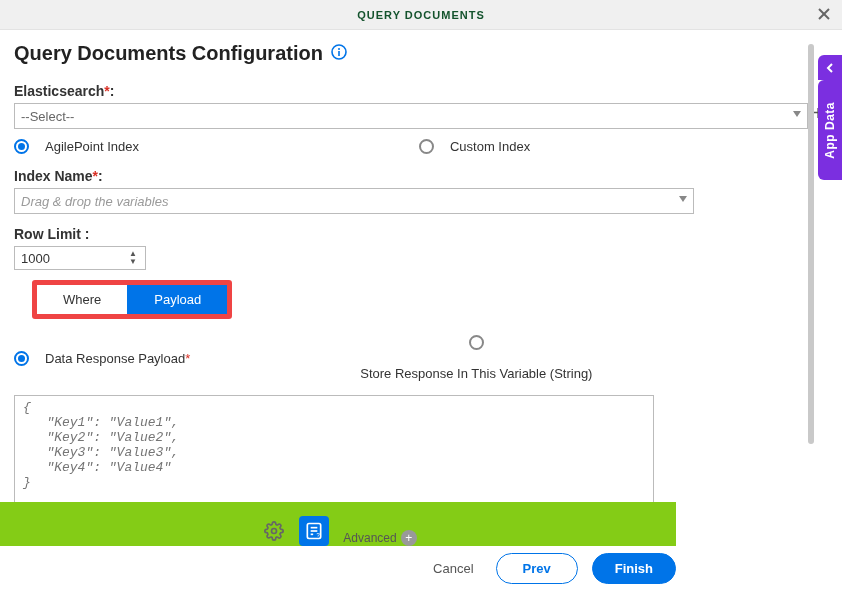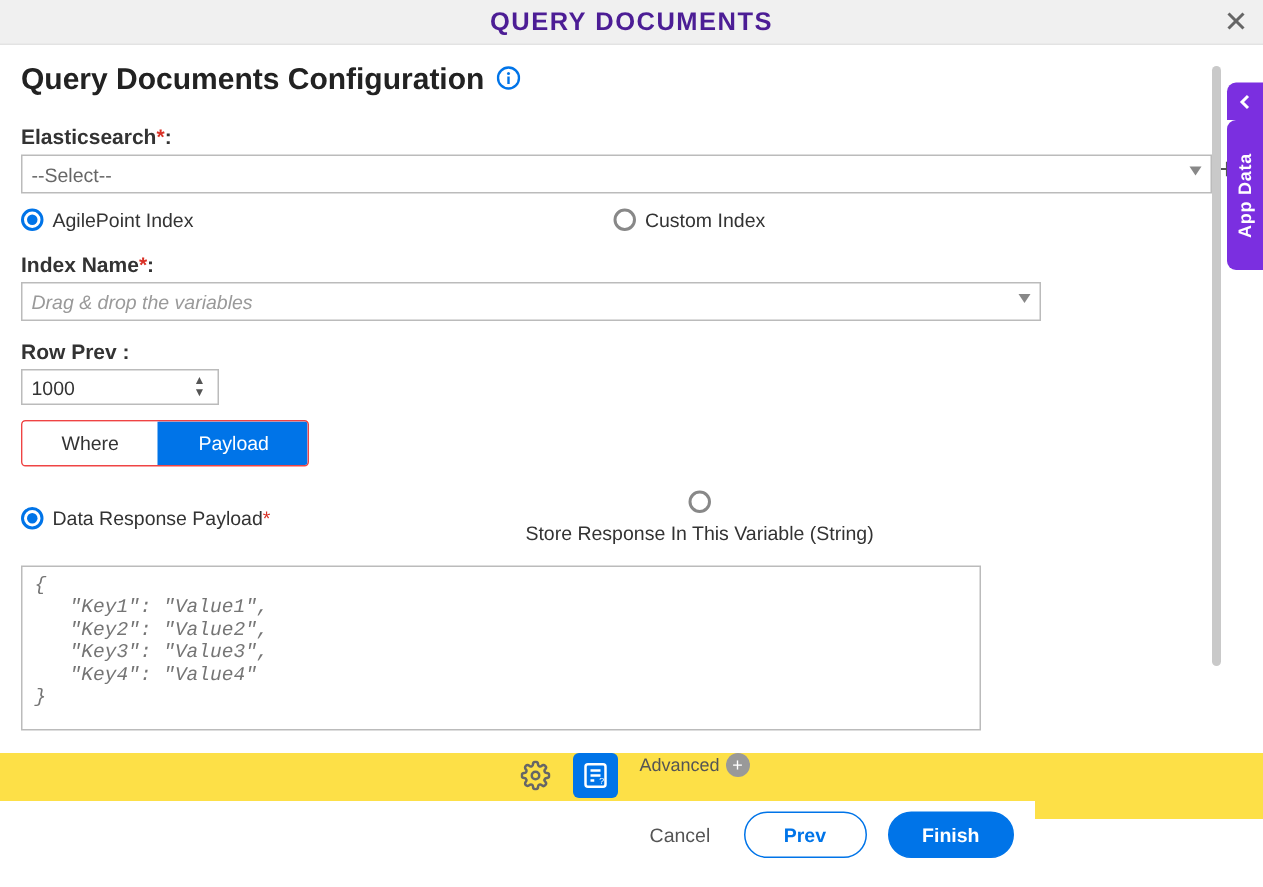--- a/index.html
+++ b/index.html
@@ -1,66 +1,66 @@
 <!DOCTYPE html>
 <html><head>
 <meta charset="utf-8">
 <style>
   * { box-sizing: border-box; }
   html, body { margin: 0; padding: 0; font-family: Arial, Helvetica, sans-serif; font-size: 13px; color: #333; }
   body { width: 842px; height: 591px; position: relative; background: #fff; overflow: hidden; }
 
   .header-bar { height: 30px; background: #f0f0f0; border-bottom: 1px solid #e3e3e3; display: flex; align-items: center; justify-content: center; position: relative; }
-  .header-title { font-size: 17px; font-weight: 600; letter-spacing: 1px; color: #4c1d95; }
+  .header-title { font-size: 11px; font-weight: 600; letter-spacing: 1px; color: #14532d; }
   .close-x { position: absolute; right: 10px; top: 6px; cursor: pointer; color: #666; }
   .close-x svg { width: 16px; height: 16px; stroke: #666; }
 
   .body-area { padding: 12px 14px 0 14px; position: relative; height: 475px; }
 
   .page-title-row { display: flex; align-items: center; gap: 8px; margin-bottom: 18px; }
   .page-title { font-size: 20px; font-weight: 700; color: #222; }
   .info-icon svg { width: 16px; height: 16px; }
 
   .label { font-size: 14px; font-weight: 600; margin-bottom: 4px; }
   .req { color: #d93025; }
 
   .es-row { display: flex; align-items: flex-start; margin-bottom: 10px; }
   .select { flex: 1; height: 26px; border: 1px solid #bbb; background: #fff; display: flex; align-items: center; padding: 0 6px; position: relative; color: #666; cursor: pointer; }
   .select-caret { position: absolute; right: 6px; top: 7px; width: 0; height: 0; border-left: 4px solid transparent; border-right: 4px solid transparent; border-top: 6px solid #888; }
   .add-plus { width: 20px; color: #555; cursor: pointer; text-align: center; font-size: 20px; line-height: 20px; }
 
   .radio-row { display: flex; gap: 60px; margin-bottom: 14px; }
   .radio-row.wide { gap: 40px; }
-  .radio-opt { display: flex; align-items: center; gap: 6px; cursor: pointer; }
+  .radio-opt { display: flex; align-items: center; gap: 16px; cursor: pointer; }
   .radio { width: 15px; height: 15px; border: 2px solid #888; border-radius: 50%; display: inline-flex; align-items: center; justify-content: center; }
   .radio.sel { border-color: #0074e8; }
   .radio.sel::after { content: ""; width: 7px; height: 7px; background: #0074e8; border-radius: 50%; }
 
   .index-select { width: 680px; height: 26px; border: 1px solid #bbb; display: flex; align-items: center; padding: 0 6px; position: relative; color: #9a9a9a; font-style: italic; cursor: pointer; margin-bottom: 12px; }
 
   .rowlimit-wrap { margin-bottom: 10px; }
   .rowlimit-input { width: 132px; height: 24px; border: 1px solid #bbb; display: flex; align-items: center; padding: 0 6px; position: relative; }
   .stepper { position: absolute; right: 2px; top: 1px; width: 14px; height: 20px; display: flex; flex-direction: column; justify-content: center; gap: 0px; }
   .stepper div { font-size: 8px; color: #555; line-height: 8px; cursor: pointer; }
 
-  .pillbar { display: inline-flex; border: 1px solid #ef4444; border-radius: 3px; overflow: hidden; margin-bottom: 16px; }
+  .pillbar { display: inline-flex; border: 5px solid #ef4444; border-radius: 3px; overflow: hidden; margin-bottom: 16px; margin-left: 18px; }
   .pill { padding: 7px 26px; font-size: 13px; cursor: pointer; background: #fff; color: #333; }
   .pill.active { background: #0074e8; color: #fff; }
   .pill:first-child { border-right: 1px solid #0074e8; }
 
   .payload-box { width: 640px; height: 110px; border: 1px solid #bbb; padding: 4px 8px; font-family: "Courier New", monospace; font-style: italic; color: #9a9a9a; font-size: 13px; white-space: pre; overflow: hidden; resize: none; outline: none; }
 
-  .footer1 { position: absolute; left: 0; bottom: 45px; width: 842px; height: 44px; background: #fde047; display: flex; align-items: flex-start; justify-content: center; gap: 10px; }
+  .footer1 { position: absolute; left: 0; bottom: 45px; width: 676px; height: 44px; background: #84cc16; display: flex; align-items: flex-end; justify-content: center; gap: 10px; }
   .footer-icon { width: 30px; height: 30px; border-radius: 4px; display: flex; align-items: center; justify-content: center; cursor: pointer; }
   .footer-icon.active { background: #0074e8; }
   .footer-icon svg { width: 20px; height: 20px; }
   .adv-label { font-size: 12px; color: #555; margin-left: 4px; display: flex; align-items: center; gap: 4px; }
   .adv-plus { width: 16px; height: 16px; border-radius: 50%; background: #999; color: #fff; font-size: 12px; display: inline-flex; align-items: center; justify-content: center; cursor: pointer; }
 
-  .footer2 { position: absolute; left: 0; bottom: 12px; width: 690px; height: 45px; display: flex; align-items: center; justify-content: flex-end; gap: 14px; padding-right: 14px; background: #fff; }
+  .footer2 { position: absolute; left: 0; bottom: 0; width: 690px; height: 45px; display: flex; align-items: center; justify-content: flex-end; gap: 14px; padding-right: 14px; background: #fff; }
   .btn-cancel { color: #555; cursor: pointer; padding: 6px 8px; }
   .btn-prev { border: 1px solid #0074e8; color: #0074e8; background: #fff; border-radius: 16px; padding: 7px 26px; font-weight: 600; cursor: pointer; }
   .btn-finish { border: 1px solid #0074e8; background: #0074e8; color: #fff; border-radius: 16px; padding: 7px 22px; font-weight: 600; cursor: pointer; }
 
   .app-data-tab { position: absolute; right: 0; top: 80px; width: 24px; height: 100px; background: #7b2fe0; border-top-left-radius: 6px; border-bottom-left-radius: 6px; color: #fff; display: flex; align-items: center; justify-content: center; cursor: pointer; }
   .app-data-chev { position: absolute; right: 0; top: 55px; width: 24px; height: 25px; background: #7b2fe0; border-top-left-radius: 6px; display: flex; align-items: center; justify-content: center; cursor: pointer; }
   .app-data-chev svg { width: 12px; height: 12px; stroke: #fff; }
   .app-data-text { writing-mode: vertical-rl; transform: rotate(180deg); font-size: 12px; font-weight: 600; letter-spacing: 0.5px; }
 
   .scroll-track { position: absolute; right: 28px; top: 44px; width: 6px; height: 400px; background: transparent; }
@@ -112,21 +112,21 @@
     </div>
   </div>
 
   <div class="label"><span>Index Name</span><span class="req">*</span>:</div>
   <div class="index-select">
     <span>Drag &amp; drop the variables</span>
     <span class="select-caret"></span>
   </div>
 
   <div class="rowlimit-wrap">
-    <div class="label">Row Prev :</div>
+    <div class="label">Row Limit :</div>
     <div class="rowlimit-input">
       <span>1000</span>
       <div class="stepper">
         <div>▲</div>
         <div>▼</div>
       </div>
     </div>
   </div>
 
   <div class="pillbar">

